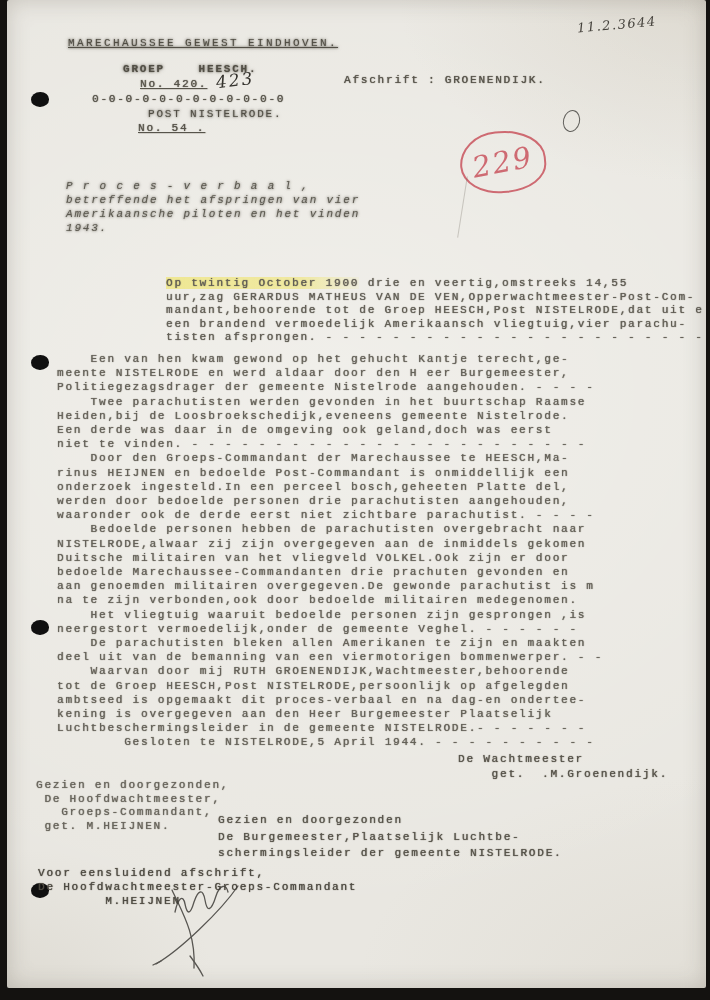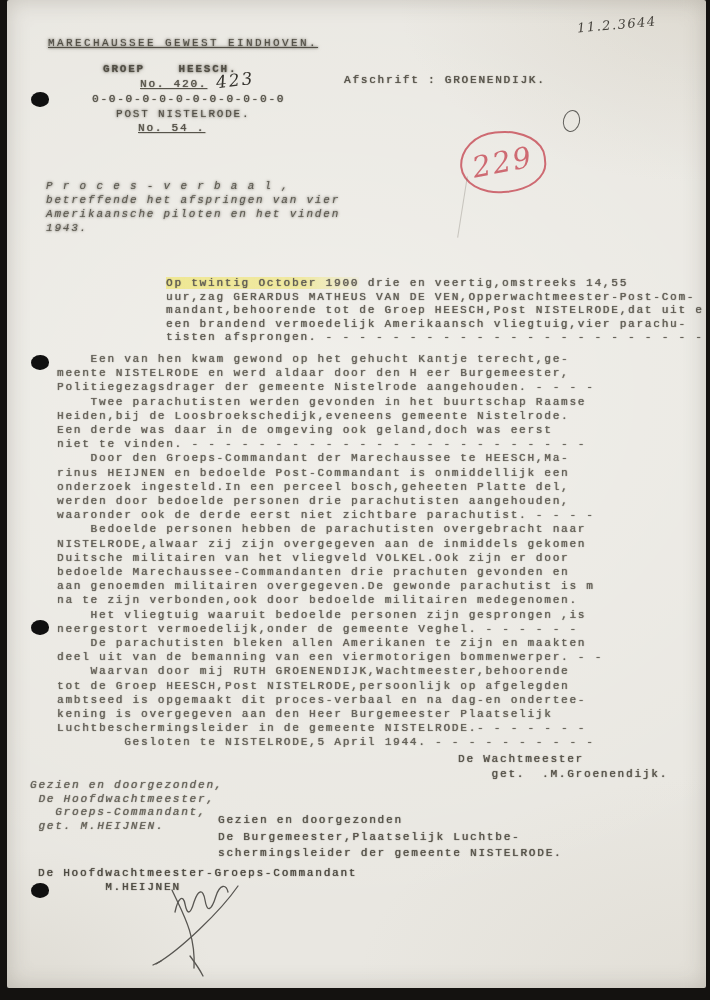--- a/index.html
+++ b/index.html
@@ -10,21 +10,21 @@
           radial-gradient(ellipse 420px 260px at 98% 0%, rgba(196,188,172,.30), transparent 70%),
           radial-gradient(ellipse 300px 200px at 0% 100%, rgba(190,184,170,.25), transparent 70%),
           radial-gradient(ellipse 500px 300px at 100% 100%, rgba(200,193,178,.22), transparent 70%),
           radial-gradient(ellipse 900px 700px at 45% 40%, rgba(255,255,252,.35), transparent 75%);
         box-shadow:inset 0 0 22px rgba(90,85,70,.25);border-radius:2px;}
   .ink{position:absolute;color:#57544b;white-space:pre;
        text-shadow:0 0 1px rgba(82,78,66,.85), .5px .4px .8px rgba(82,78,66,.45);}
   .t11{font-size:11px;letter-spacing:1.8px;line-height:14px;}
   .tline{white-space:pre;}
   .u{text-decoration:underline;}
-  .smudge{text-shadow:0 0 2px rgba(80,76,64,.9), 0 0 4px rgba(80,76,64,.4);color:#514e45;}
+  .smudge{text-shadow:0 0 2px rgba(80,76,64,.9), 0 0 4px rgba(80,76,64,.4);color:#514e45;margin-left:20px;}
   .hl{background:linear-gradient(90deg, rgba(240,228,86,.62) 0%, rgba(240,228,86,.52) 70%, rgba(240,228,86,.08) 100%);}
   .hole{position:absolute;width:18px;height:15px;background:#101010;border-radius:52% 48% 50% 50%;}
   .hand{font-family:"DejaVu Serif","Liberation Serif",serif;font-style:italic;color:#45423c;}
   #stamp{position:absolute;left:460px;top:131px;width:82px;height:58px;border:2.2px solid #c9545e;
          border-radius:46% 54% 50% 50%/55% 50% 45% 50%;transform:rotate(-5deg);
          display:flex;align-items:center;justify-content:center;opacity:.85;}
   #stamp span{font-family:"DejaVu Serif","Liberation Serif",serif;font-style:italic;font-size:29px;
          color:#c9545e;transform:rotate(-6deg);letter-spacing:2px;}
   #pencil-o{position:absolute;left:563px;top:110px;width:15px;height:20px;border:1.6px solid #3f3d39;
          border-radius:50%;transform:rotate(14deg);opacity:.8;}
@@ -39,40 +39,40 @@
   <div class="hole" style="left:31px;top:92px;"></div>
   <div class="hole" style="left:31px;top:355px;"></div>
   <div class="hole" style="left:31px;top:620px;"></div>
   <div class="hole" style="left:31px;top:883px;"></div>
 
   <div class="ink t11 u smudge" style="left:48px;top:36px;letter-spacing:2.4px;">MARECHAUSSEE GEWEST EINDHOVEN.</div>
   <div class="ink t11 smudge" style="left:103px;top:62px;font-weight:bold;">GROEP    HEESCH.</div>
   <div class="ink t11 u" style="left:140px;top:77px;">No. 420.</div>
   <div class="hand" style="position:absolute;left:216px;top:70px;font-size:17px;color:#35332e;transform:rotate(-7deg);letter-spacing:2px;">423</div>
   <div class="ink t11" style="left:92px;top:92px;">0-0-0-0-0-0-0-0-0-0-0-0</div>
-  <div class="ink t11 smudge" style="left:92px;top:107px;padding-left:24px;">POST NISTELRODE.</div>
+  <div class="ink t11 smudge" style="left:104px;top:107px;padding-left:24px;">POST NISTELRODE.</div>
   <div class="ink t11 u" style="left:138px;top:121px;">No. 54 .</div>
   <div class="ink t11" style="left:344px;top:61px;margin-top:12px;">Afschrift : GROENENDIJK.</div>
 
   <div class="hand" style="position:absolute;left:577px;top:17px;font-size:13px;letter-spacing:1.5px;transform:rotate(-5deg);">11.2.3644</div>
   <div id="pencil-o"></div>
   <div id="stamp">
     <span>229</span>
   </div>
   <div id="crease"></div>
 
   <div class="ink t11 smudge" style="left:46px;top:179px;opacity:.92;font-style:italic;"><div class="tline">P r o c e s - v e r b a a l ,</div><div class="tline">betreffende het afspringen van vier</div><div class="tline">Amerikaansche piloten en het vinden</div><div class="tline">1943.</div></div>
 
   <div class="ink t11" style="left:166px;top:277px;line-height:13.5px;opacity:.93;"><div class="tline"><span class="hl">Op twintig October 1900</span> drie en veertig,omstreeks 14,55</div><div class="tline">uur,zag GERARDUS MATHEUS VAN DE VEN,Opperwachtmeester-Post-Com-</div><div class="tline">mandant,behoorende tot de Groep HEESCH,Post NISTELRODE,dat uit e</div><div class="tline">een brandend vermoedelijk Amerikaansch vliegtuig,vier parachu-</div><div class="tline">tisten afsprongen. - - - - - - - - - - - - - - - - - - - - - - -</div></div>
   <div class="ink t11" style="left:57px;top:352px;line-height:14.2px;opacity:.9;"><div class="tline">    Een van hen kwam gewond op het gehucht Kantje terecht,ge-</div><div class="tline">meente NISTELRODE en werd aldaar door den H eer Burgemeester,</div><div class="tline">Politiegezagsdrager der gemeente Nistelrode aangehouden. - - - -</div><div class="tline">    Twee parachutisten werden gevonden in het buurtschap Raamse</div><div class="tline">Heiden,bij de Loosbroekschedijk,eveneens gemeente Nistelrode.</div><div class="tline">Een derde was daar in de omgeving ook geland,doch was eerst</div><div class="tline">niet te vinden. - - - - - - - - - - - - - - - - - - - - - - - -</div><div class="tline">    Door den Groeps-Commandant der Marechaussee te HEESCH,Ma-</div><div class="tline">rinus HEIJNEN en bedoelde Post-Commandant is onmiddellijk een</div><div class="tline">onderzoek ingesteld.In een perceel bosch,geheeten Platte del,</div><div class="tline">werden door bedoelde personen drie parachutisten aangehouden,</div><div class="tline">waaronder ook de derde eerst niet zichtbare parachutist. - - - -</div><div class="tline">    Bedoelde personen hebben de parachutisten overgebracht naar</div><div class="tline">NISTELRODE,alwaar zij zijn overgegeven aan de inmiddels gekomen</div><div class="tline">Duitsche militairen van het vliegveld VOLKEL.Ook zijn er door</div><div class="tline">bedoelde Marechaussee-Commandanten drie prachuten gevonden en</div><div class="tline">aan genoemden militairen overgegeven.De gewonde parachutist is m</div><div class="tline">na te zijn verbonden,ook door bedoelde militairen medegenomen.</div><div class="tline">    Het vliegtuig waaruit bedoelde personen zijn gesprongen ,is</div><div class="tline">neergestort vermoedelijk,onder de gemeente Veghel. - - - - - -</div><div class="tline">    De parachutisten bleken allen Amerikanen te zijn en maakten</div><div class="tline">deel uit van de bemanning van een viermotorigen bommenwerper. - -</div><div class="tline">    Waarvan door mij RUTH GROENENDIJK,Wachtmeester,behoorende</div><div class="tline">tot de Groep HEESCH,Post NISTELRODE,persoonlijk op afgelegden</div><div class="tline">ambtseed is opgemaakt dit proces-verbaal en na dag-en ondertee-</div><div class="tline">kening is overgegeven aan den Heer Burgemeester Plaatselijk</div><div class="tline">Luchtbeschermingsleider in de gemeente NISTELRODE.- - - - - - -</div><div class="tline">        Gesloten te NISTELRODE,5 April 1944. - - - - - - - - - -</div></div>
 
   <div class="ink t11" style="left:458px;top:752px;line-height:15px;"><div class="tline">De Wachtmeester</div><div class="tline">    get.  .M.Groenendijk.</div></div>
-  <div class="ink t11" style="left:30px;top:779px;line-height:13.5px;opacity:.88;font-style:italic;"><div class="tline">Gezien en doorgezonden,</div><div class="tline"> De Hoofdwachtmeester,</div><div class="tline">   Groeps-Commandant,</div><div class="tline"> get. M.HEIJNEN.</div></div>
+  <div class="ink t11" style="left:36px;top:779px;line-height:13.5px;opacity:.88;"><div class="tline">Gezien en doorgezonden,</div><div class="tline"> De Hoofdwachtmeester,</div><div class="tline">   Groeps-Commandant,</div><div class="tline"> get. M.HEIJNEN.</div></div>
   <div class="ink t11" style="left:218px;top:812px;line-height:16.5px;"><div class="tline">Gezien en doorgezonden</div><div class="tline">De Burgemeester,Plaatselijk Luchtbe-</div><div class="tline">schermingsleider der gemeente NISTELRODE.</div></div>
-  <div class="ink t11" style="left:38px;top:866px;line-height:14px;color:#4d4a42;"><div class="tline">De Hoofdwachtmeester-Groeps-Commandant</div><div class="tline">        M.HEIJNEN</div></div>
+  <div class="ink t11" style="left:38px;top:866px;line-height:14px;color:#4d4a42;"><div class="tline">Voor eensluidend afschrift,</div><div class="tline">De Hoofdwachtmeester-Groeps-Commandant</div><div class="tline">        M.HEIJNEN</div></div>
 
   <svg width="160" height="110" viewBox="0 0 160 110" style="position:absolute;left:120px;top:872px;">
     <g fill="none" stroke="#3f3d39" stroke-width="1.3" stroke-linecap="round" opacity=".85">
       <path d="M55,40 C58,26 63,22 65,32 C67,42 70,44 74,30 C78,18 83,16 85,28 C87,40 91,40 96,24 C100,12 106,12 108,20"></path>
       <path d="M118,14 C100,40 60,78 36,92"></path>
       <path d="M52,18 C62,40 76,62 74,96"></path>
       <path d="M70,84 C76,92 80,98 83,104"></path>
       <path d="M33,93 l8,-4"></path>
     </g>
   </svg>

